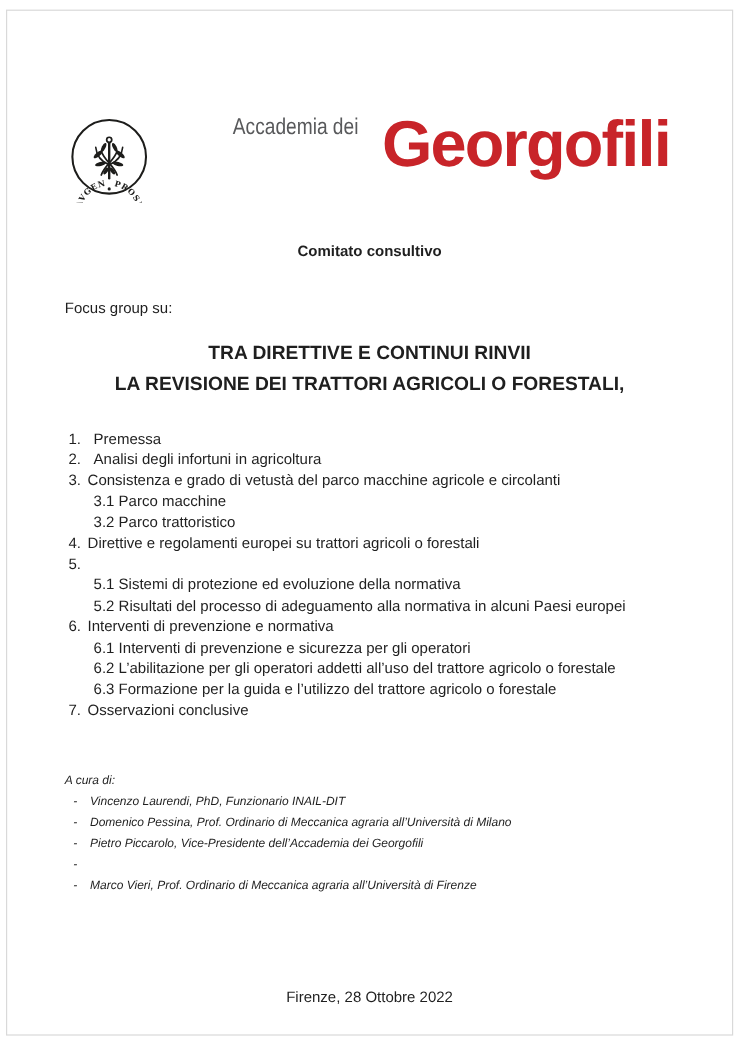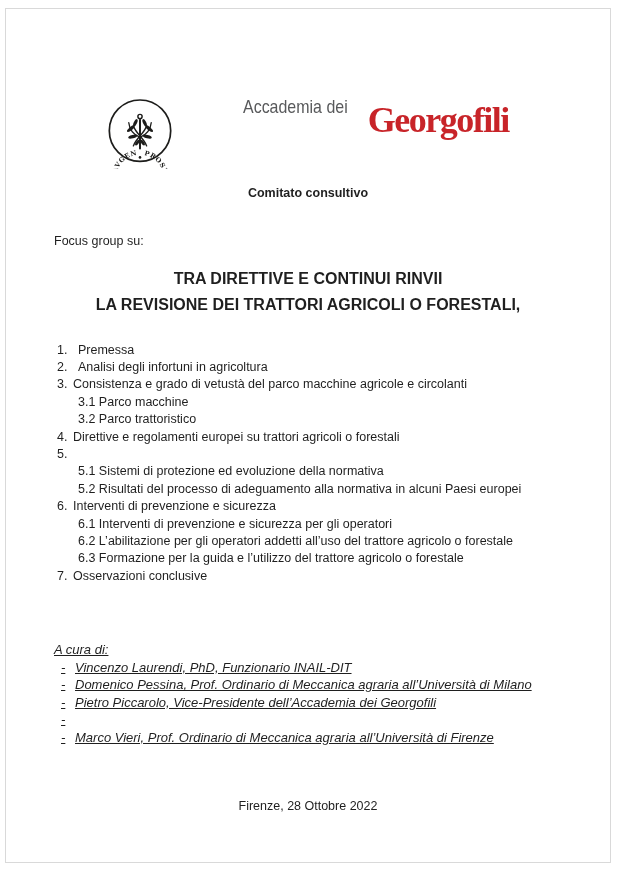--- a/index.html
+++ b/index.html
@@ -24,47 +24,47 @@
   
   .logo-row{margin-top:86px;display:flex;justify-content:center;align-items:flex-start;}
   .seal{width:66px;height:74px;flex:none;margin-right:18px;}
   .logo-text{display:flex;flex-direction:row;justify-content:center;}
   .logo-super{
     font-size:19px;line-height:23px;color:var(--logo-gray);
     transform:scaleX(0.84);transform-origin:left bottom;
     margin-left:52px;white-space:nowrap;
   }
   .logo-word{
-    font-family:Liberation Serif, serif;font-weight:bold;
-    font-size:36px;line-height:54px;letter-spacing:-1.5px;
+    font-family:Liberation Sans, sans-serif;font-weight:bold;
+    font-size:54px;line-height:54px;letter-spacing:-1.5px;
     color:var(--logo-red);margin-top:-2px;white-space:nowrap;
   }
 
   
-  .committee{text-align:center;margin-top:16px;}
+  .committee{text-align:center;margin-top:32px;}
   .committee-l1{font-weight:bold;font-size:12.5px;line-height:17.5px;}
   .committee-l2{font-weight:bold;font-size:13.5px;line-height:17.5px;}
 
   .focus{margin-top:30px;font-size:12.5px;line-height:17px;}
 
   .doc-title{text-align:center;margin-top:16px;font-weight:bold;font-size:16px;line-height:26px;}
 
   
   .toc{margin-top:24px;font-size:12.5px;line-height:17.4px;padding-left:3px;}
   .toc-row{display:flex;}
   .toc-num{width:16px;flex:none;}
   .toc-row.wide .toc-num{width:21px;}
   .toc-sub{padding-left:21px;}
 
   
-  .curated{margin-top:56px;font-style:italic;font-size:13px;line-height:17.5px;text-decoration:underline;}
+  .curated{margin-top:41px;font-style:italic;font-size:10px;line-height:17.5px;}
   .author-row{display:flex;padding-left:7px;}
   .author-dash{width:14px;flex:none;}
 
-  .dateline{text-align:center;margin-top:52px;font-size:12.5px;line-height:17px;}
+  .dateline{text-align:center;margin-top:76px;font-size:12.5px;line-height:17px;}
 </style>
 </head>
 <body>
 
 <div class="sheet">
   <div class="content">
 
     <div class="logo-row">
       <svg class="seal" viewBox="0 0 100 108" aria-hidden="true">
         <circle cx="50" cy="52" r="46.5" fill="none" stroke="#1d1d1b" stroke-width="2.6"></circle>
@@ -130,21 +130,21 @@
           <span class="toc-num">4.</span>
           <span class="toc-text">Direttive e regolamenti europei su trattori agricoli o forestali</span>
         </div>
       <div class="toc-row">
           <span class="toc-num">5.</span>
         </div>
       <div class="toc-sub">5.1 Sistemi di protezione ed evoluzione della normativa</div>
       <div class="toc-sub">5.2 Risultati del processo di adeguamento alla normativa in alcuni Paesi europei</div>
       <div class="toc-row">
           <span class="toc-num">6.</span>
-          <span class="toc-text">Interventi di prevenzione e sicurezza</span>
+          <span class="toc-text">Interventi di prevenzione e normativa</span>
         </div>
       <div class="toc-sub">6.1 Interventi di prevenzione e sicurezza per gli operatori</div>
       <div class="toc-sub">6.2 L’abilitazione per gli operatori addetti all’uso del trattore agricolo o forestale</div>
       <div class="toc-sub">6.3 Formazione per la guida e l’utilizzo del trattore agricolo o forestale</div>
       <div class="toc-row">
           <span class="toc-num">7.</span>
           <span class="toc-text">Osservazioni conclusive</span>
         </div>
     </div>
 

